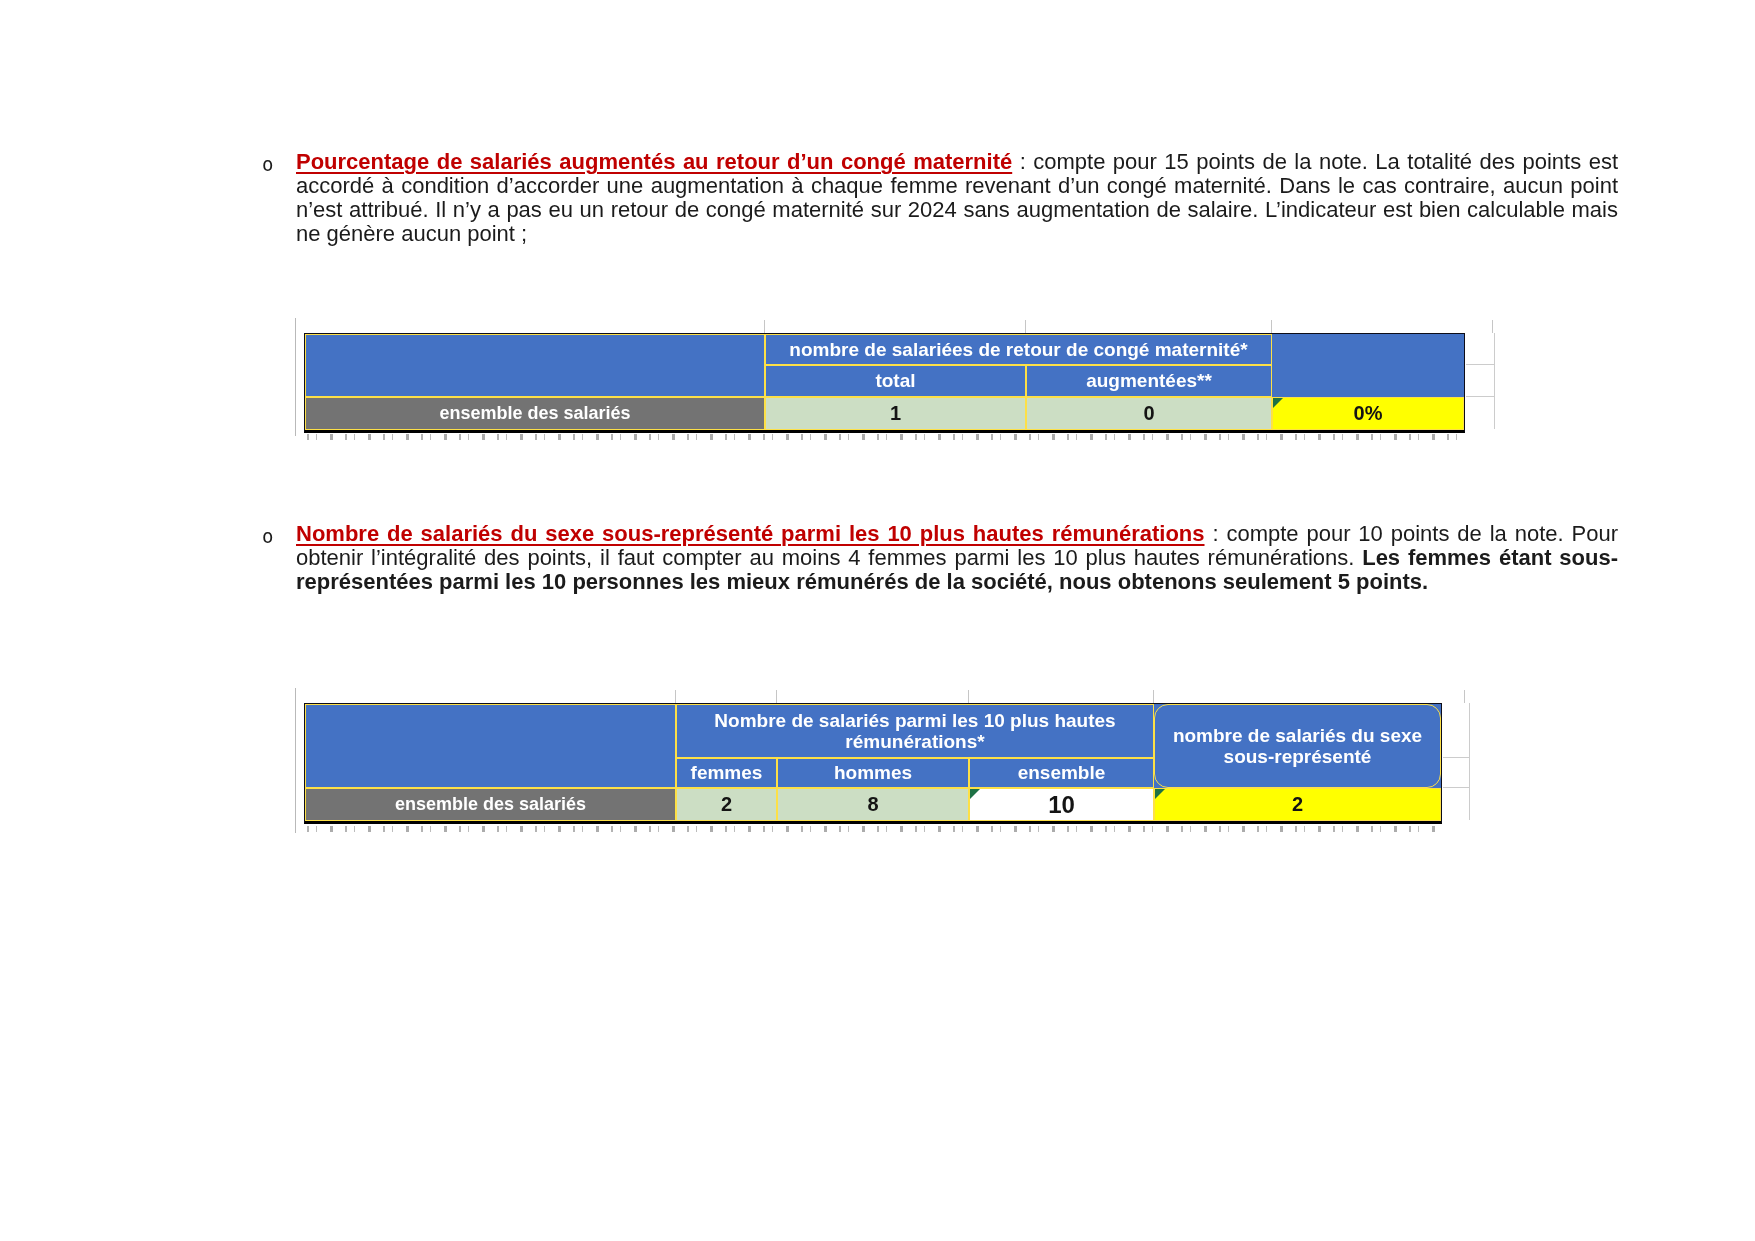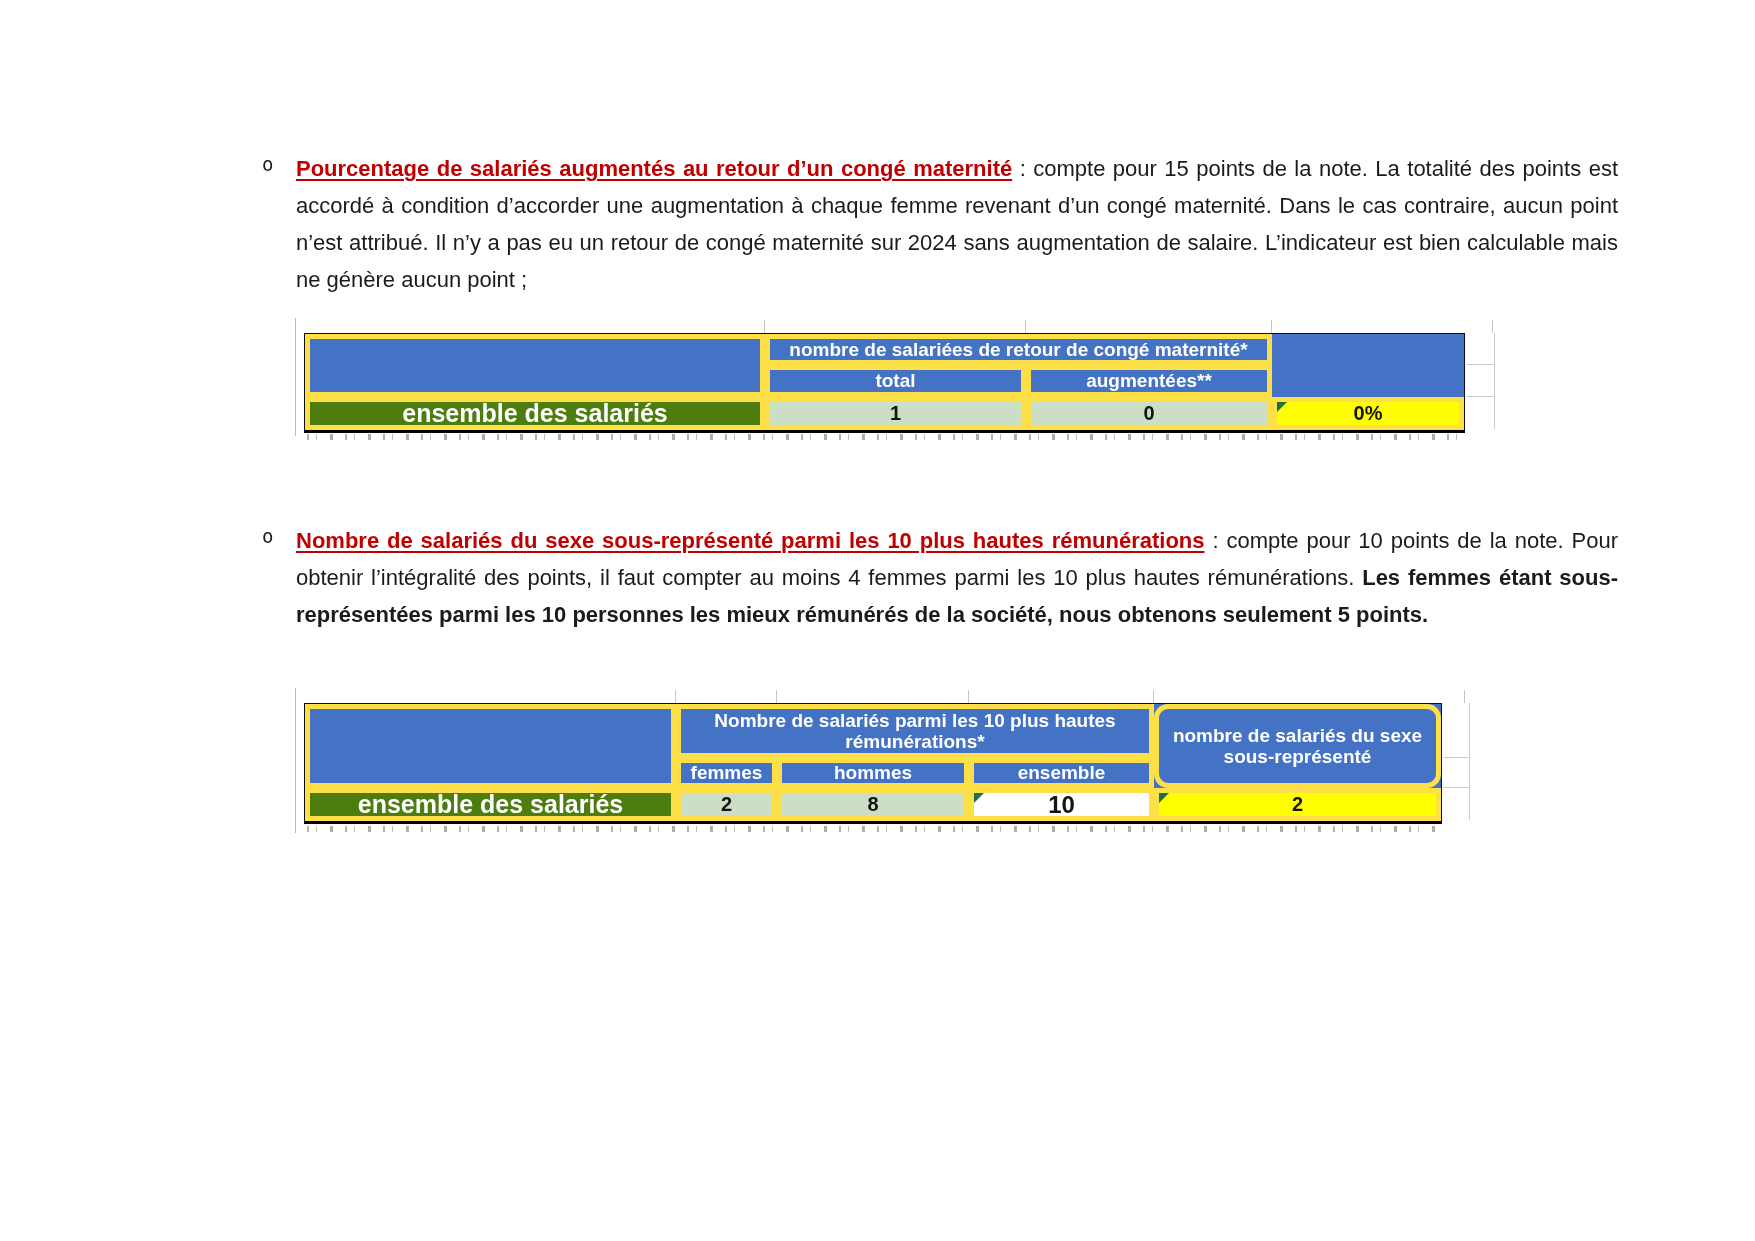--- a/index.html
+++ b/index.html
@@ -7,41 +7,41 @@
     position:relative;width:1755px;height:1241px;background:#ffffff;
     font-family:"Liberation Sans", sans-serif;color:#1b1b1b;overflow:hidden;
   }
   
   .bullet-item{position:absolute;width:1356px;}
   .bullet-marker{
     position:absolute;left:0;top:3px;font-family:"DejaVu Sans Mono", monospace;
     font-size:19px;color:#1b1b1b;
   }
   .para{
-    margin-left:34px;font-size:22px;line-height:37px;text-align:justify;
+    margin-left:34px;font-size:22px;line-height:24px;text-align:justify;
     color:#1b1b1b;
   }
   .red-heading{
     color:#C00000;font-weight:bold;text-decoration:underline;
     text-decoration-color:#C00000;text-decoration-thickness:2px;text-underline-offset:3px;
   }
   .bold-black{font-weight:bold;}
   
   .xl-table{
     position:absolute;display:grid;font-weight:bold;
     border:1.5px solid #0d0d18;border-bottom:3px solid #000;
     background:#4472C4;
   }
   .cell{
     display:flex;align-items:center;justify-content:center;text-align:center;
-    border:5px solid #fde047;position:relative;line-height:1.13;padding:1px 4px;
+    border:1px solid #fde047;position:relative;line-height:1.13;padding:1px 4px;
     box-sizing:border-box;
   }
   .blue{background:#4472C4;color:#ffffff;font-size:19px;}
-  .navy{background:#4d7c0f;color:#ffffff;font-size:25px;}
+  .navy{background:#737373;color:#ffffff;font-size:18px;}
   .green{background:#CCDEC4;color:#141414;font-size:20px;}
   .yellow{background:#FFFF00;color:#141414;font-size:20px;}
   .white-cell{background:#ffffff;color:#141414;font-size:24px;}
   .tri{
     position:absolute;left:0;top:0;width:0;height:0;
     border-top:10px solid #1E7145;border-right:10px solid transparent;
   }
   
   .t1{left:304px;top:333px;grid-template-columns:460px 261px 246px 192px;grid-template-rows:31px 32px 33px;}
   .t1 .corner{grid-area:1/1/3/2;}

